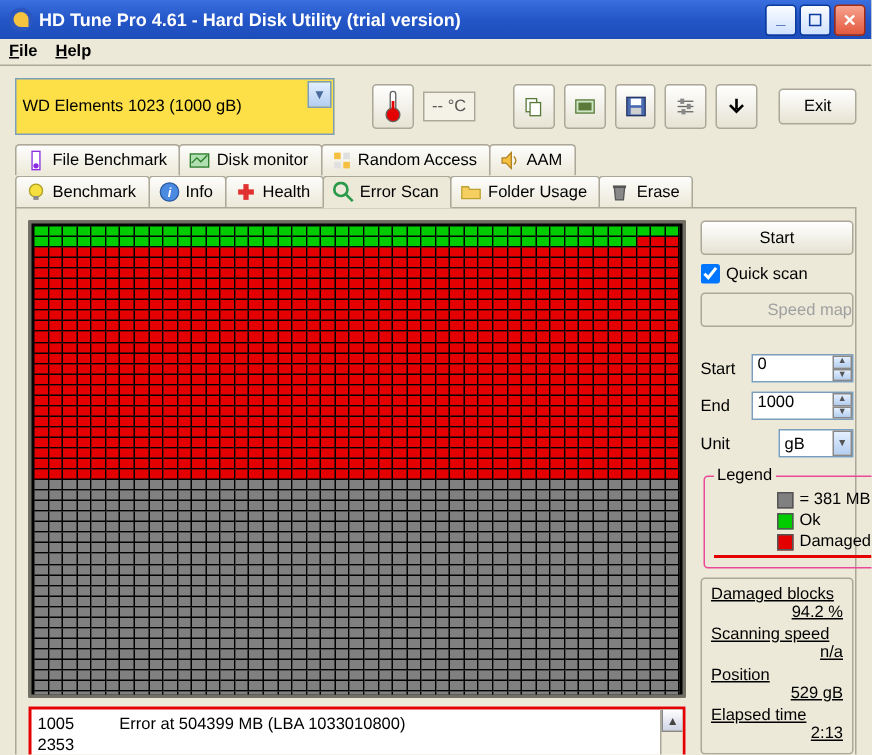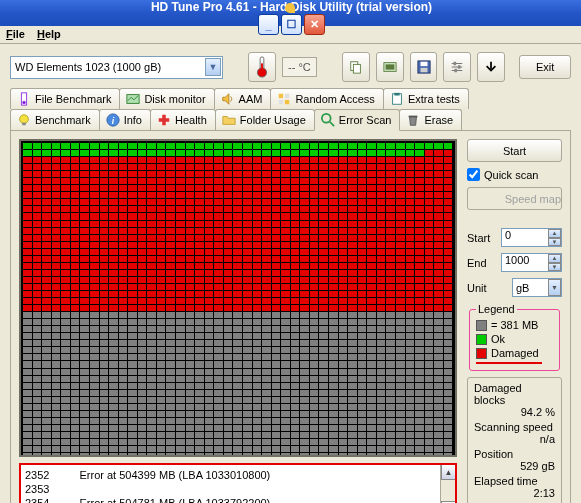--- a/index.html
+++ b/index.html
@@ -14,41 +14,40 @@
   }
   .titlebar {
     height: 26px;
     background: linear-gradient(to bottom, #3a6fe0 0%, #2456c7 50%, #1d4dbb 100%);
     color: white;
     display: flex;
     align-items: center;
     padding: 0 4px 0 6px;
     font-weight: bold;
     font-size: 12px;
-    flex-direction: column;
   }
   .titlebar .icon { width:16px; height:16px; background:#2a56c0; border-radius:50%; margin-right:4px; display:inline-block; position:relative;}
   .titlebar .icon::after{content:"";position:absolute;left:3px;top:3px;width:10px;height:10px;background:#f6c340;border-radius:50% 50% 0 50%;}
   .titlebar .title { flex:1; }
   .win-btns { display:flex; gap:2px; }
   .win-btn {
     width: 21px; height:21px;
     background: linear-gradient(#fafcff,#cfe0ff);
     border:1px solid #0a3a9a;
     border-radius:3px;
     display:flex;align-items:center;justify-content:center;
     color:#0a3a9a;font-weight:bold;font-family:Arial;font-size:11px;
     cursor:pointer;
   }
   .win-btn.close{background:linear-gradient(#f7a38e,#e2583c);color:white;border-color:#a02b12;}
   .menubar { height:18px; padding:2px 6px; display:flex; gap:12px; border-bottom:1px solid #aca899;}
   .menubar span { cursor:pointer;font-weight:bold; }
   .toolbar-row { padding:8px 10px 6px 10px; display:flex; align-items:center; gap:6px;}
   .drive-select {
-    height:23px; width:230px; border:1px solid #7b9ebd; background:#ffffff;
+    height:38px; width:230px; border:1px solid #7b9ebd; background:#fde047;
     display:flex;align-items:center; padding:0 4px; position:relative;
   }
   .drive-select .dd { position:absolute; right:1px; top:1px; width:16px; height:18px;
     background:linear-gradient(#e3efff,#b4cef0); border:1px solid #7b9ebd;
     display:flex;align-items:center;justify-content:center;color:#4a6a9c;font-size:9px;}
   .therm {
     width:30px;height:30px;border:1px solid #aca899;background:linear-gradient(#fff,#e6e3d3);
     border-radius:3px;display:flex;align-items:center;justify-content:center;
   }
   .therm svg{width:16px;height:22px;}
@@ -129,28 +128,28 @@
   .spin{position:absolute;right:0;top:0;bottom:0;width:13px;display:flex;flex-direction:column;}
   .spin div{flex:1;background:linear-gradient(#e3efff,#b4cef0);border:1px solid #888;font-size:6px;
     display:flex;align-items:center;justify-content:center;color:#555;}
   .unit-select{width:50px;height:19px;border:1px solid #7b9ebd;background:white;position:relative;
     padding:0 14px 0 3px;display:flex;align-items:center;}
   .unit-select .dd{position:absolute;right:0;top:0;bottom:0;width:13px;
     background:linear-gradient(#e3efff,#b4cef0);border:1px solid #888;
     display:flex;align-items:center;justify-content:center;font-size:7px;color:#555;}
   .gbox{border:1px solid #ec4899;border-radius:3px;padding:2px 17px 6px 6px;font-size:11px;}
   .gbox legend{font-size:11px;}
-  .leg-row{display:flex;align-items:center;gap:4px;margin-top:2px;}
+  .leg-row{display:flex;align-items:center;gap:4px;margin-top:2px;margin-left:42px;}
   .sw{width:11px;height:11px;border:1px solid #555;}
   .sw.gy{background:#808080;}
   .sw.gn{background:#00cc00;}
   .sw.rd{background:#e40000;}
   .red-underline{height:2px;background:#e40000;margin-top:3px;}
   .info-box{border:1px solid #aca899;border-radius:3px;padding:4px 6px;font-size:11px;}
-  .info-box .row{display:flex;flex-direction:column;margin-bottom:3px;}
+  .info-box .row{display:flex;flex-direction:column;margin-bottom:3px;text-decoration:underline;}
   .info-box .val{text-align:right;font-weight:normal;}
   svg.icon{width:14px;height:14px;}
 </style>
 </head>
 <body>
 
 <div class="titlebar">
   <span class="icon"></span>
   <span class="title">HD Tune Pro 4.61 - Hard Disk Utility (trial version)</span>
   <div class="win-btns">
@@ -230,40 +229,33 @@
     </div>
     <div class="tab">
       <span class="ti"><svg class="icon" viewBox="0 0 16 16">
             <rect x="1" y="3" width="14" height="10" fill="#b0e0b0" stroke="#2a7a2a"></rect>
             <polyline points="2,10 6,6 9,9 14,4" stroke="#2a7a2a" fill="none"></polyline>
           </svg></span>
       <span>Disk monitor</span>
     </div>
     <div class="tab">
       <span class="ti"><svg class="icon" viewBox="0 0 16 16">
-            <path d="M2 6 L5 6 L9 2 L9 14 L5 10 L2 10 Z" fill="#f5c040" stroke="#b08020"></path>
-            <path d="M11 5 Q14 8 11 11" stroke="#b08020" fill="none"></path>
-          </svg></span>
-      <span>AAM</span>
-    </div>
-    <div class="tab">
-      <span class="ti"><svg class="icon" viewBox="0 0 16 16">
             <rect x="2" y="2" width="5" height="5" fill="#f5c040"></rect>
             <rect x="9" y="2" width="5" height="5" fill="#e0e0e0"></rect>
             <rect x="2" y="9" width="5" height="5" fill="#e0e0e0"></rect>
             <rect x="9" y="9" width="5" height="5" fill="#f5c040"></rect>
           </svg></span>
       <span>Random Access</span>
     </div>
     <div class="tab">
       <span class="ti"><svg class="icon" viewBox="0 0 16 16">
-            <rect x="3" y="2" width="10" height="12" fill="#fff" stroke="#2a7a7a"></rect>
-            <rect x="5" y="1" width="6" height="3" fill="#2a7a7a"></rect>
+            <path d="M2 6 L5 6 L9 2 L9 14 L5 10 L2 10 Z" fill="#f5c040" stroke="#b08020"></path>
+            <path d="M11 5 Q14 8 11 11" stroke="#b08020" fill="none"></path>
           </svg></span>
-      <span>Extra tests</span>
+      <span>AAM</span>
     </div>
   </div>
   <div class="tabrow">
     <div class="tab">
       <span class="ti"><svg class="icon" viewBox="0 0 16 16">
             <circle cx="8" cy="7" r="5" fill="#f5e040" stroke="#b0a020"></circle>
             <rect x="6" y="11" width="4" height="3" fill="#888"></rect>
           </svg></span>
       <span>Benchmark</span>
     </div>
@@ -274,32 +266,32 @@
           </svg></span>
       <span>Info</span>
     </div>
     <div class="tab">
       <span class="ti"><svg class="icon" viewBox="0 0 16 16">
             <rect x="6" y="2" width="4" height="12" fill="#e03030"></rect>
             <rect x="2" y="6" width="12" height="4" fill="#e03030"></rect>
           </svg></span>
       <span>Health</span>
     </div>
-    <div class="tab">
-      <span class="ti"><svg class="icon" viewBox="0 0 16 16">
-            <path d="M1 4 L6 4 L7 6 L15 6 L15 13 L1 13 Z" fill="#f5d060" stroke="#c0a030"></path>
-          </svg></span>
-      <span>Folder Usage</span>
-    </div>
     <div class="tab active">
       <span class="ti"><svg class="icon" viewBox="0 0 16 16">
             <circle cx="6" cy="6" r="5" fill="none" stroke="#2a9a4a" stroke-width="2"></circle>
             <line x1="10" y1="10" x2="15" y2="15" stroke="#2a9a4a" stroke-width="2"></line>
           </svg></span>
       <span>Error Scan</span>
+    </div>
+    <div class="tab">
+      <span class="ti"><svg class="icon" viewBox="0 0 16 16">
+            <path d="M1 4 L6 4 L7 6 L15 6 L15 13 L1 13 Z" fill="#f5d060" stroke="#c0a030"></path>
+          </svg></span>
+      <span>Folder Usage</span>
     </div>
     <div class="tab">
       <span class="ti"><svg class="icon" viewBox="0 0 16 16">
             <path d="M4 4 L12 4 L11 14 L5 14 Z" fill="#888" stroke="#555"></path>
             <rect x="3" y="3" width="10" height="2" fill="#555"></rect>
           </svg></span>
       <span>Erase</span>
     </div>
   </div>
 </div>
@@ -2421,21 +2413,21 @@
             <div class="cell c-gray"></div>
             <div class="cell c-gray"></div>
             <div class="cell c-gray"></div>
             <div class="cell c-gray"></div>
           </div>
         </div>
     </div>
     <div class="log-box">
       <div id="log-rows">
           <div class="log-row">
-            <span>2352</span>
+            <span>1005</span>
             <span>Error at 504399 MB (LBA 1033010800)</span>
           </div>
           <div class="log-row">
             <span>2353</span>
           </div>
           <div class="log-row">
             <span>2354</span>
             <span>Error at 504781 MB (LBA 1033792200)</span>
           </div>
         </div>

